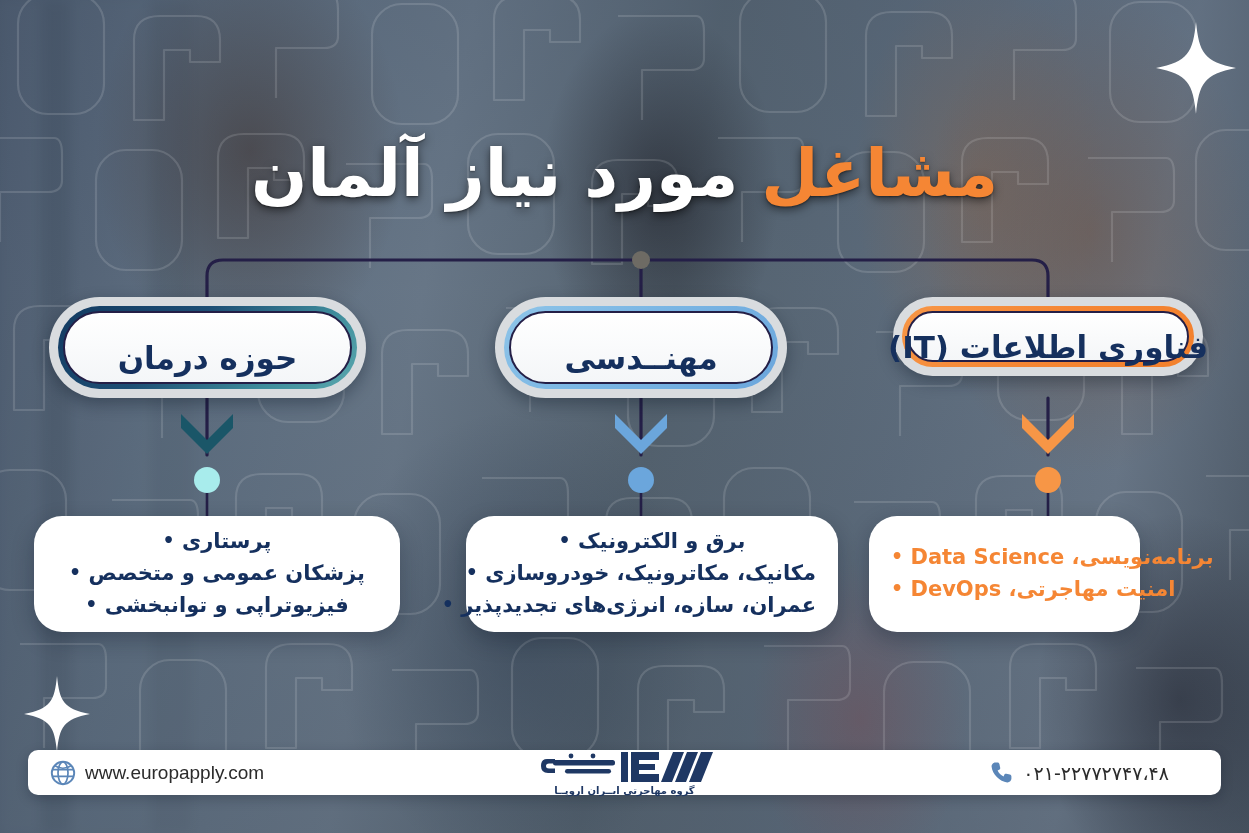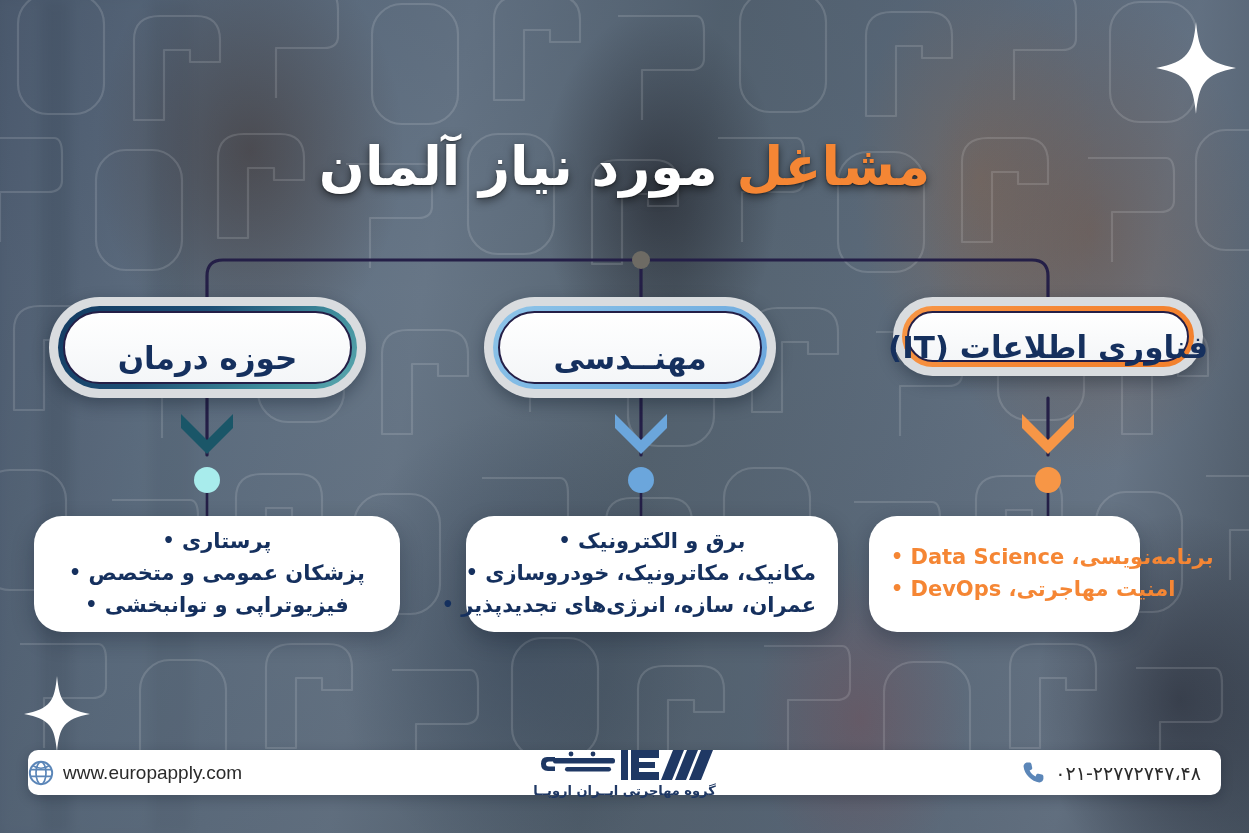--- a/index.html
+++ b/index.html
@@ -65,21 +65,21 @@
   .title-wrap {
     position: absolute;
     top: 133px;
     left: 0;
     width: 1249px;
     text-align: center;
     direction: rtl;
   }
   .title {
     display: inline-block;
-    font-size: 54px;
+    font-size: 66px;
     font-weight: bold;
     color: #ffffff;
     letter-spacing: 0px;
     text-shadow: 0 3px 10px rgba(0,0,0,0.55), 0 1px 2px rgba(0,0,0,0.4);
     line-height: 1.25;
   }
   .title .hl { color: #f58634; }
 
   
   .connectors { position: absolute; inset: 0; pointer-events: none; }
@@ -167,50 +167,51 @@
     border-radius: 10px;
     display: flex;
     align-items: center;
     box-shadow: 0 4px 12px rgba(10,20,35,0.25);
     direction: ltr;
   }
   .footer-left {
     display: flex;
     align-items: center;
     gap: 9px;
+    padding-left: 22px;
     width: 33%;
   }
   .footer-center {
     width: 34%;
     display: flex;
     align-items: center;
     justify-content: center;
   }
   .footer-right {
     width: 33%;
     display: flex;
     align-items: center;
     justify-content: flex-end;
     gap: 10px;
-    padding-right: 20px;
+    padding-right: 52px;
   }
   .footer-text {
     font-size: 19px;
     color: #2b2b2b;
     font-family: "Liberation Sans", sans-serif;
   }
   .phone-text {
     font-size: 19px;
     color: #2b2b2b;
     direction: ltr;
     font-family: "DejaVu Sans", sans-serif;
   }
   .logo-block { display: flex; flex-direction: column; align-items: center; gap: 1px; }
   .logo-tag {
-    font-size: 13px;
+    font-size: 10px;
     color: #1f3864;
     direction: rtl;
     letter-spacing: 1.2px;
     font-weight: bold;
   }
 </style>
 </head>
 <body>
 
 <div id="poster">
@@ -320,21 +321,21 @@
   </svg>
 
   <div class="pill pill-health" style="left:49px; top:297px; width:317px; height:101px;">
     <div class="pill-ring">
       <div class="pill-inner">
         <span class="pill-label">حوزه درمان</span>
       </div>
     </div>
   </div>
 
-  <div class="pill pill-eng" style="left:484px; top:297px; width:292px; height:101px;text-align:center;">
+  <div class="pill pill-eng" style="left:495px; top:297px; width:292px; height:101px;text-align:center;">
     <div class="pill-ring">
       <div class="pill-inner">
         <span class="pill-label">مهنــدسی</span>
       </div>
     </div>
   </div>
 
   <div class="pill pill-it" style="left:893px; top:297px; width:310px; height:79px;">
     <div class="pill-ring">
       <div class="pill-inner">

